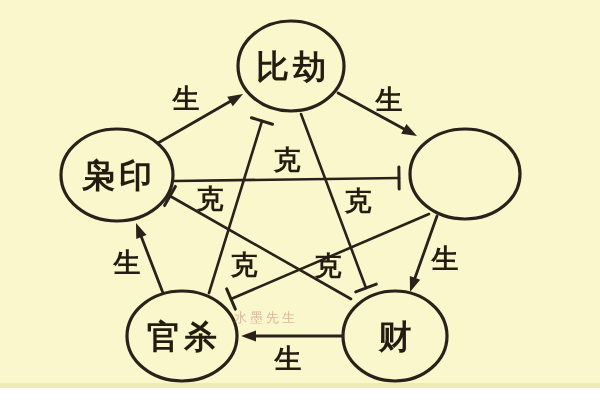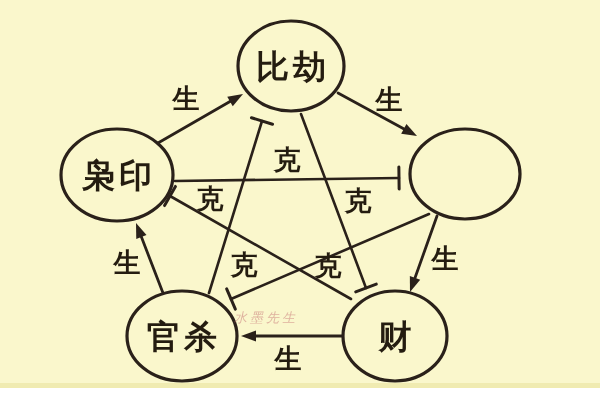--- a/index.html
+++ b/index.html
@@ -33,21 +33,20 @@
     line-height: 1;
   }
   .watermark {
     position: absolute;
     transform: translate(-50%, -50%);
     font-size: 13px;
     letter-spacing: 3px;
     color: rgba(201, 122, 122, 0.55);
     filter: blur(0.7px);
     white-space: nowrap;
-    font-style: italic;
   }
   .bottom-strip {
     position: absolute;
     left: 0; bottom: 0;
     width: 100%; height: 5px;
     background: #e7e19a;
     opacity: 0.55;
   }
 </style>
 </head>

